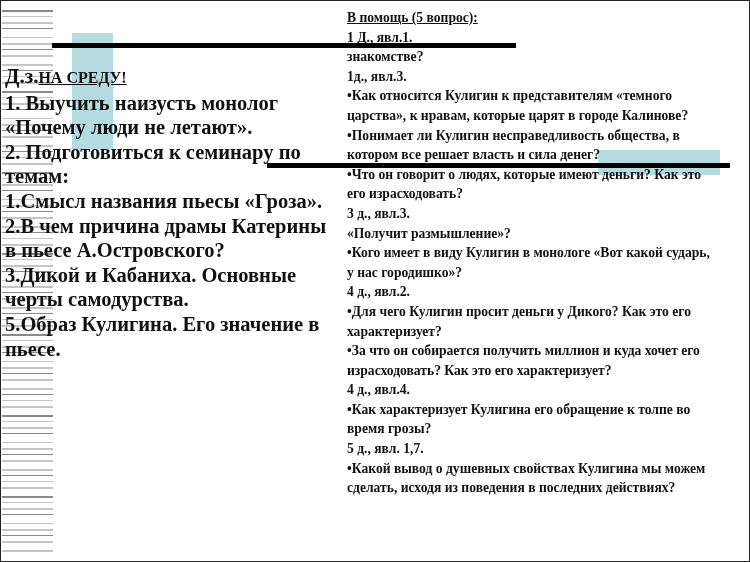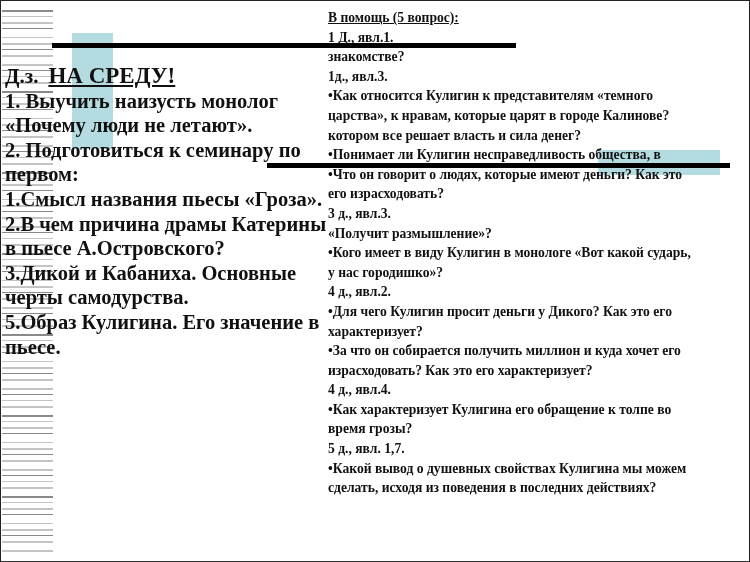--- a/index.html
+++ b/index.html
@@ -6,23 +6,23 @@
   body { width:750px; height:562px; background:#fff; position:relative; overflow:hidden; font-family:"Liberation Serif", serif; color:#111; }
   .frame { position:absolute; left:0; top:0; width:748px; height:560px; border:1px solid #222; border-bottom:2px solid #333; }
   .stripes { position:absolute; left:2px; top:2px; width:51px; height:556px; }
   .stripe { position:absolute; left:0; width:51px; }
   .vbar { position:absolute; left:72px; top:33px; width:41px; height:116px; background:#b3dbe0; }
   .hbar-blue { position:absolute; left:598px; top:150px; width:122px; height:25px; background:#b3dbe0; }
   .black-bar { position:absolute; background:#000; }
   .left { position:absolute; left:5px; top:64px; width:330px; font-weight:bold; font-size:20.5px; line-height:24.6px; }
   .left .title-line { font-size:21px; }
   .left .title-line .hw { text-decoration:none; }
-  .left .title-line .sreda { text-decoration:underline; margin-left:10px; font-size:23px; }
+  .left .title-line .sreda { text-decoration:underline; font-size:16px; }
   .left p { margin:0; }
-  .right { position:absolute; left:328px; top:8px; width:395px; font-weight:bold; font-size:13.6px; line-height:19.6px; }
+  .right { position:absolute; left:347px; top:8px; width:395px; font-weight:bold; font-size:13.6px; line-height:19.6px; }
   .right p { margin:0; }
   .right .heading { text-decoration:underline; }
 </style>
 </head>
 <body>
 
 <div class="frame"></div>
 
 <div class="stripes" id="stripes">
     <div class="stripe" style="top: 8px; height: 2px; background: rgb(138, 138, 138);"></div>
@@ -111,39 +111,39 @@
 <div class="vbar"></div>
 <div class="hbar-blue"></div>
 
 <div class="left">
   <p class="title-line">
     <span class="hw">Д.з.</span><span class="sreda">НА СРЕДУ!</span>
   </p>
   <p>1. Выучить наизусть монолог</p>
   <p>«Почему люди не летают».</p>
   <p>2. Подготовиться к семинару по</p>
-  <p>первом:</p>
+  <p>темам:</p>
   <p>1.Смысл названия пьесы «Гроза».</p>
   <p>2.В чем причина драмы Катерины</p>
   <p>в пьесе А.Островского?</p>
   <p>3.Дикой и Кабаниха. Основные</p>
   <p>черты самодурства.</p>
   <p>5.Образ Кулигина. Его значение в</p>
   <p>пьесе.</p>
 </div>
 
 <div class="right">
   <p class="heading">В помощь (5 вопрос):</p>
   <p>1 Д., явл.1.</p>
   <p>знакомстве?</p>
   <p>1д., явл.3.</p>
   <p>•Как относится Кулигин к представителям «темного</p>
   <p>царства», к нравам, которые царят в городе Калинове?</p>
+  <p>•Понимает ли Кулигин несправедливость общества, в</p>
   <p>котором все решает власть и сила денег?</p>
-  <p>•Понимает ли Кулигин несправедливость общества, в</p>
   <p>•Что он говорит о людях, которые имеют деньги? Как это</p>
   <p>его израсходовать?</p>
   <p>3 д., явл.3.</p>
   <p>«Получит размышление»?</p>
   <p>•Кого имеет в виду Кулигин в монологе «Вот какой сударь,</p>
   <p>у нас городишко»?</p>
   <p>4 д., явл.2.</p>
   <p>•Для чего Кулигин просит деньги у Дикого? Как это его</p>
   <p>характеризует?</p>
   <p>•За что он собирается получить миллион и куда хочет его</p>

